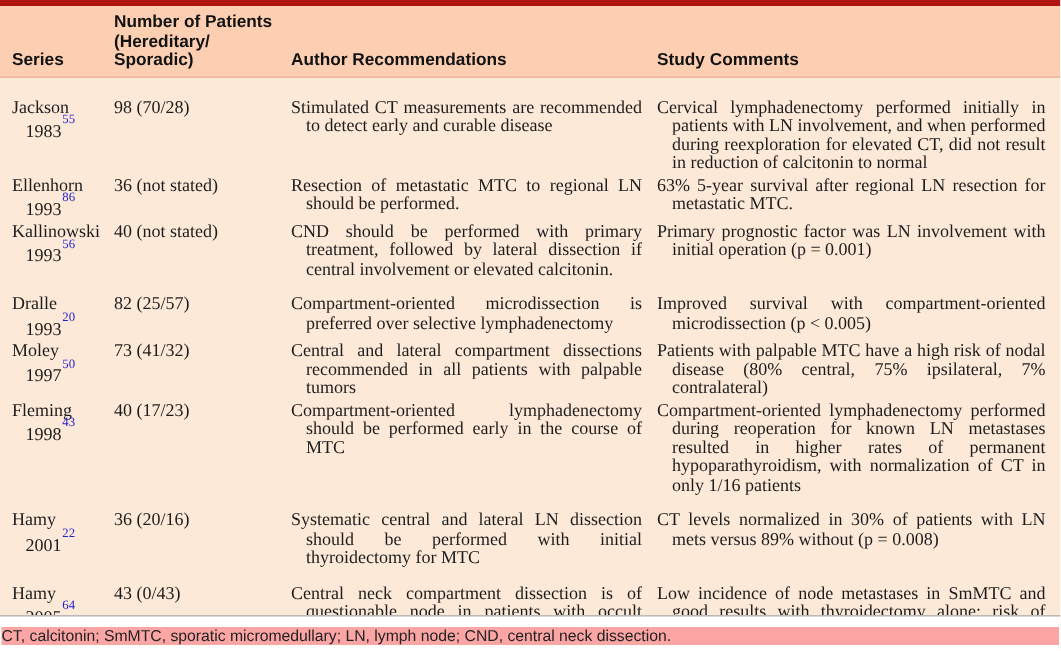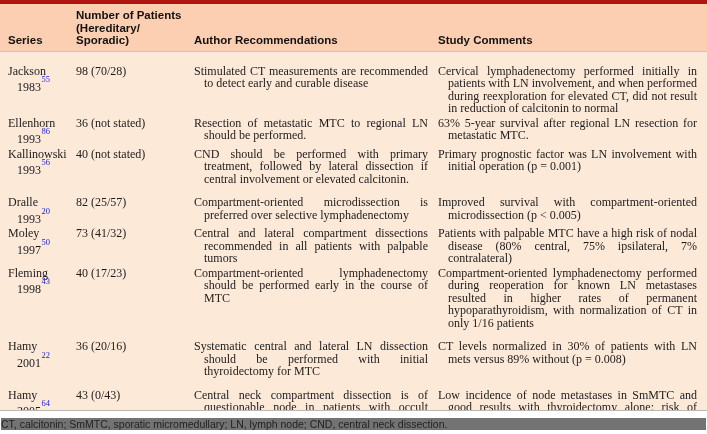--- a/index.html
+++ b/index.html
@@ -53,21 +53,21 @@
   .hang { padding-left:10px; text-indent:-10px; text-align:justify; }
   tr.gap td { padding-bottom:10px; }
   .footnote {
     position:absolute;
     left:1px; bottom:4px;
     width:705px;
     font-family:"Liberation Sans", sans-serif;
     font-size:10.5px;
     line-height:12px;
     color:#222222;
-    background:#737373;
+    background:#fca5a5;
   }
 </style>
 </head>
 <body>
 
 <div class="page">
   <div class="topbar"></div>
 
   <div class="table-wrap">
     <table class="tbl">

